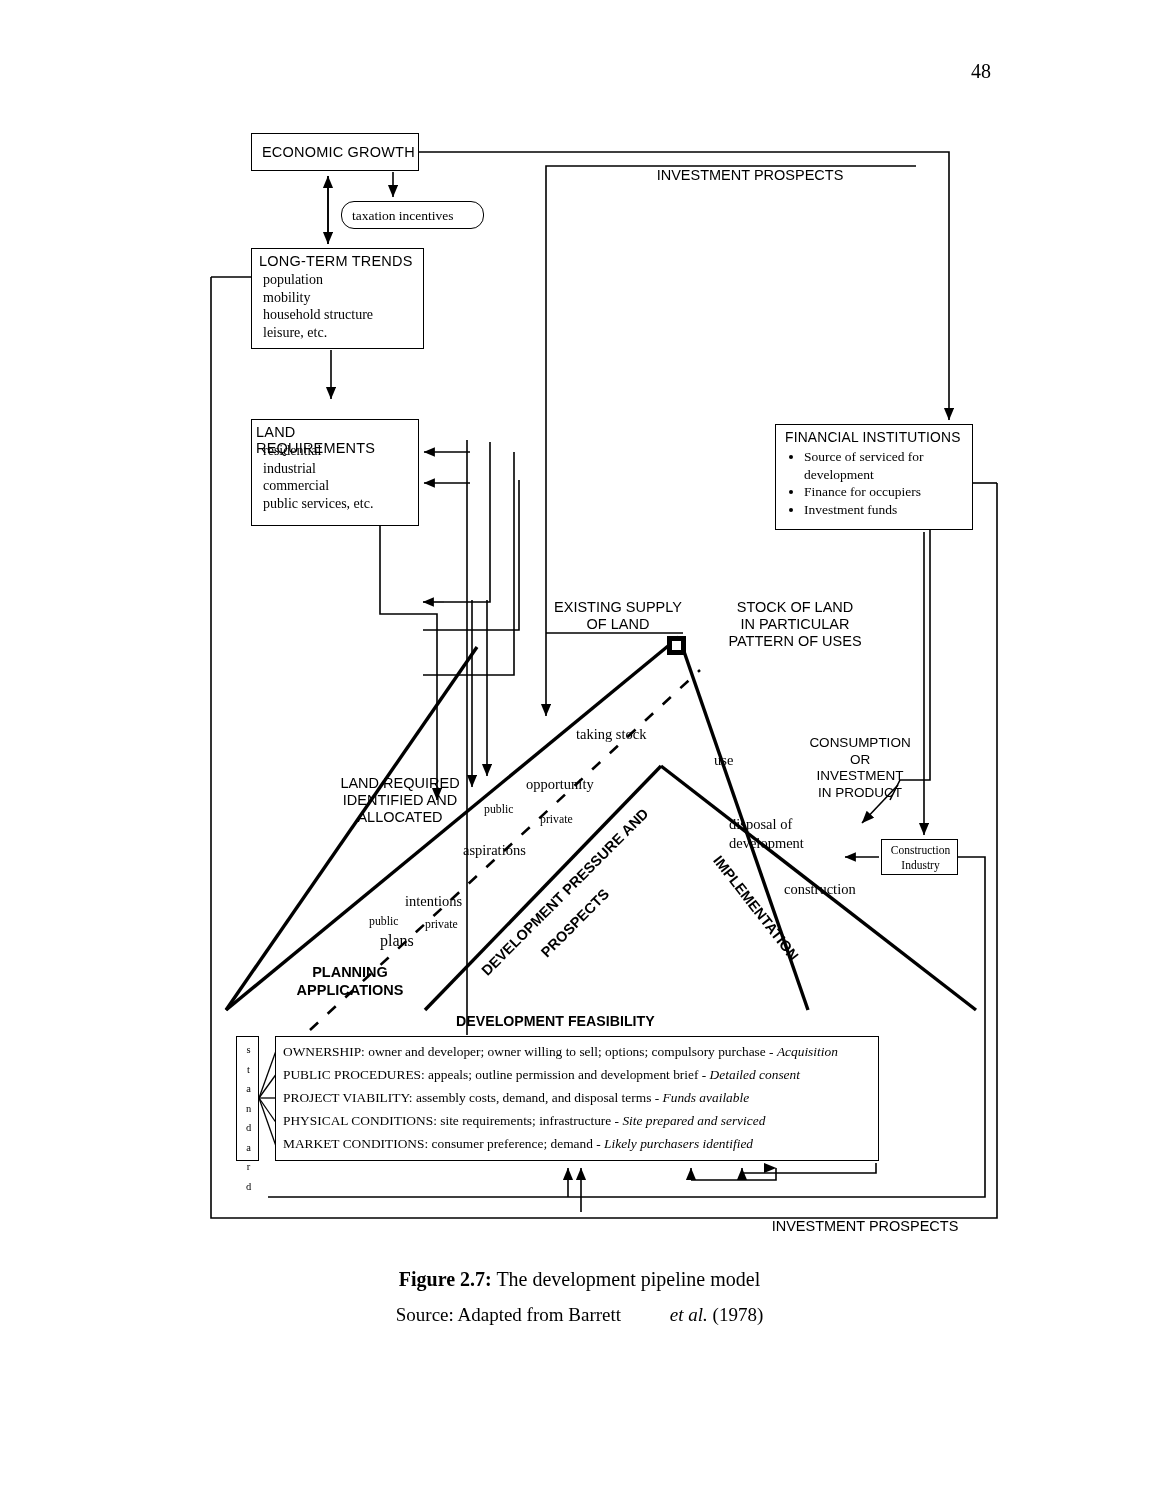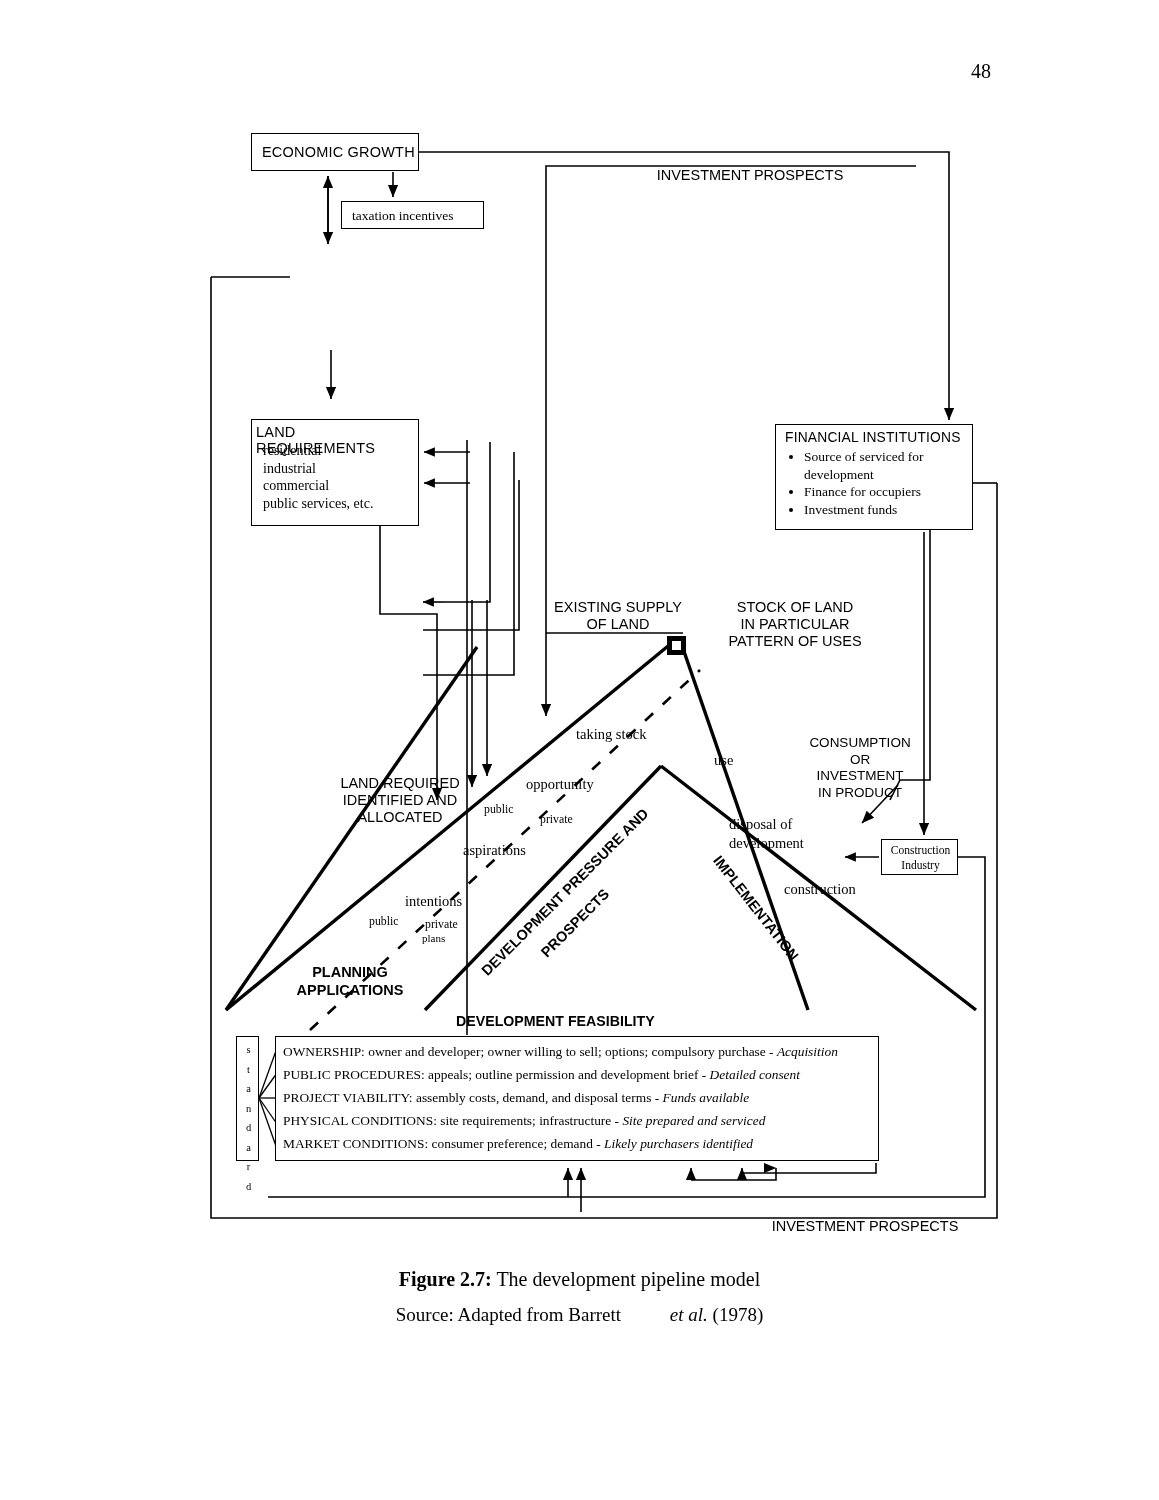--- a/index.html
+++ b/index.html
@@ -9,21 +9,21 @@
   .lbl{position:absolute;}
   .pageno{position:absolute;right:168px;top:60px;font-size:20px;font-family:"Liberation Serif",serif;}
 
   .box{position:absolute;border:1.6px solid #000;background:#fff;box-sizing:border-box;}
   .box .ttl{font-family:"Liberation Sans",sans-serif;font-size:14.5px;letter-spacing:.2px;}
   .box .li{font-family:"Liberation Serif",serif;font-size:14px;line-height:17.5px;}
 
   #box-econ{left:251px;top:133px;width:168px;height:38px;}
   #box-econ .ttl{position:absolute;left:10px;top:10px;}
 
-  #box-tax{left:341px;top:201px;width:143px;height:28px;}
+  #box-tax{left:341px;top:201px;width:143px;height:28px;border-radius:13px;}
   #box-tax .li{position:absolute;left:10px;top:5px;font-size:13.5px;}
 
   #box-ltt{left:251px;top:248px;width:173px;height:101px;}
   #box-ltt .ttl{position:absolute;left:7px;top:4px;}
   #box-ltt .items{position:absolute;left:11px;top:22px;}
 
   #box-land{left:251px;top:403px;width:168px;height:107px;margin-top:16px;}
   #box-land .ttl{position:absolute;left:4px;top:4px;}
   #box-land .items{position:absolute;left:11px;top:22px;}
 
@@ -154,20 +154,29 @@
   </svg>
 
   <div class="box" id="box-econ">
     <div class="ttl">ECONOMIC GROWTH</div>
   </div>
 
   <div class="box" id="box-tax">
     <div class="li">taxation incentives</div>
   </div>
 
+  <div class="box" id="box-ltt">
+    <div class="ttl">LONG-TERM TRENDS</div>
+    <div class="items">
+      <div class="li">population</div>
+      <div class="li">mobility</div>
+      <div class="li">household structure</div>
+      <div class="li">leisure, etc.</div>
+    </div>
+  </div>
 
   <div class="box" id="box-land">
     <div class="ttl">LAND REQUIREMENTS</div>
     <div class="items">
       <div class="li">residential</div>
       <div class="li">industrial</div>
       <div class="li">commercial</div>
       <div class="li">public services, etc.</div>
     </div>
   </div>
@@ -231,21 +240,21 @@
   <div class="dlabel" style="left:646px;top:900px;width:220px;font-size:14.5px;font-weight:bold;transform:rotate(52deg);transform-origin:center;">IMPLEMENTATION</div>
 
   <div class="lbl sm" style="left:576px;top:726px;font-size:14.5px;">taking stock</div>
   <div class="lbl sm" style="left:526px;top:776px;font-size:14.5px;">opportunity</div>
   <div class="lbl sm" style="left:484px;top:802px;font-size:11.8px;">public</div>
   <div class="lbl sm" style="left:540px;top:812px;font-size:11.8px;">private</div>
   <div class="lbl sm" style="left:463px;top:842px;font-size:14.5px;">aspirations</div>
   <div class="lbl sm" style="left:405px;top:893px;font-size:14.5px;">intentions</div>
   <div class="lbl sm" style="left:369px;top:914px;font-size:11.8px;">public</div>
   <div class="lbl sm" style="left:425px;top:917px;font-size:11.8px;">private</div>
-  <div class="lbl sm" style="left:380px;top:932px;font-size:11px;margin-left:42px;">plans</div>
+  <div class="lbl sm" style="left:380px;top:932px;font-size:16px;">plans</div>
 
   <div class="lbl sm" style="left:714px;top:752px;font-size:14.5px;">use</div>
   <div class="lbl sm" style="left:729px;top:815px;font-size:14.5px;line-height:19px;white-space:pre-line;">disposal of
 development</div>
   <div class="lbl sm" style="left:784px;top:881px;font-size:14.5px;">construction</div>
 
   <div class="cap" id="cap1">
     <b>Figure 2.7:</b><span> The development pipeline model</span>
   </div>
   <div class="cap" id="cap2">

